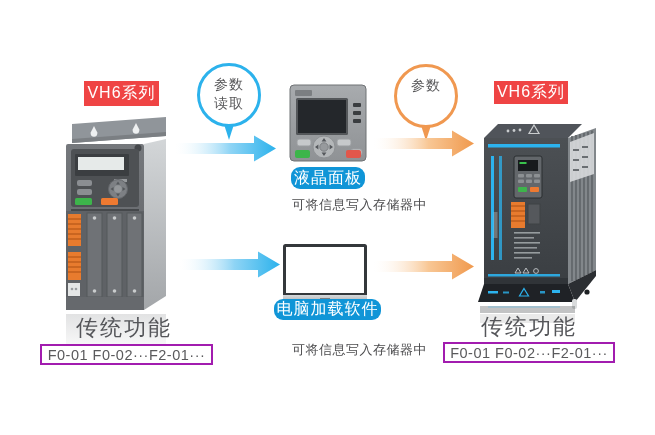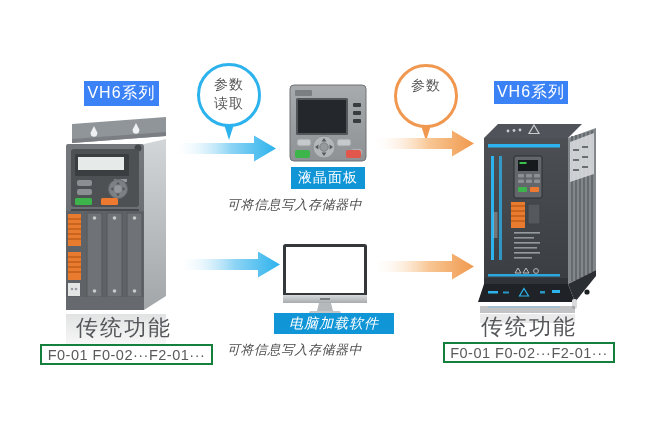--- a/index.html
+++ b/index.html
@@ -4,40 +4,40 @@
 <style>
   * { margin:0; padding:0; box-sizing:border-box; }
   html,body { background:#e9e9e9; }
   .canvas {
     position:relative; width:655px; height:435px; background:#ffffff;
     overflow:hidden; font-family:"Liberation Sans", sans-serif;
   }
   .abs { position:absolute; }
 
   .series-label {
-    background:#3b82f6; color:#ffffff; 
+    background:#ef4444; color:#ffffff; 
     font-size:16px; display:flex; align-items:center; justify-content:center;
     letter-spacing:1px;
   }
   .blue-tag {
     background:#1095d7; color:#ffffff; text-align:center;
-    font-size:14px; display:flex; align-items:center; justify-content:center;
+    font-size:16px; display:flex; align-items:center; justify-content:center;
     letter-spacing:1px;
+    border-radius:9px;
   }
   .caption {
-    color:#4b4b4d; font-size:13px; text-align:left; letter-spacing:0.5px;
+    color:#4b4b4d; font-size:13px; text-align:right; letter-spacing:0.5px;
     white-space:nowrap;
-    font-style:italic;
   }
   .func-caption {
     color:#55565a; font-size:22px; text-align:center; letter-spacing:2px;
     white-space:nowrap;
   }
   .param-box {
-    border:2px solid #15803d; background:#ffffff; color:#5a5a5c;
+    border:2px solid #a21caf; background:#ffffff; color:#5a5a5c;
     font-size:14.5px; display:flex; align-items:center; justify-content:center;
     white-space:nowrap; letter-spacing:0.5px;
   }
   .bubble { width:70px; height:86px; }
   .bubble-text {
     position:absolute; left:0; top:14px; width:68px; text-align:center;
     color:#58585a; font-size:14px; line-height:19px; letter-spacing:1px;
   }
   .reflection {
     background:linear-gradient(to bottom, rgba(109,112,116,0.20), rgba(109,112,116,0));
@@ -295,18 +295,18 @@
     </defs>
     <ellipse cx="42" cy="73" rx="21" ry="2.4" fill="#000000" opacity="0.08"></ellipse>
     <rect x="0" y="0" width="84" height="53" rx="2.5" fill="#34383b"></rect>
     <rect x="3" y="3" width="78" height="46" fill="#ffffff"></rect>
     <rect x="0" y="51" width="84" height="8" fill="url(#chinGrad)"></rect>
     <rect x="37" y="54" width="10" height="2" fill="#7a7d80"></rect>
     <polygon points="36,59 48,59 50,67 34,67" fill="#b6b9bb"></polygon>
     <rect x="26" y="67" width="32" height="4.5" rx="2" fill="#c3c6c8"></rect>
   </svg>
 
-  <div class="abs blue-tag" style="left:274px; top:313px; width:120px; height:21px;font-style:italic;">
+  <div class="abs blue-tag" style="left:274px; top:299px; width:107px; height:21px;">
       <span>电脑加载软件</span>
     </div>
   <div class="abs caption" style="left:227px; top:341px; width:200px;"><span>可将信息写入存储器中</span></div>
 
 </div>
 
 </body></html>

